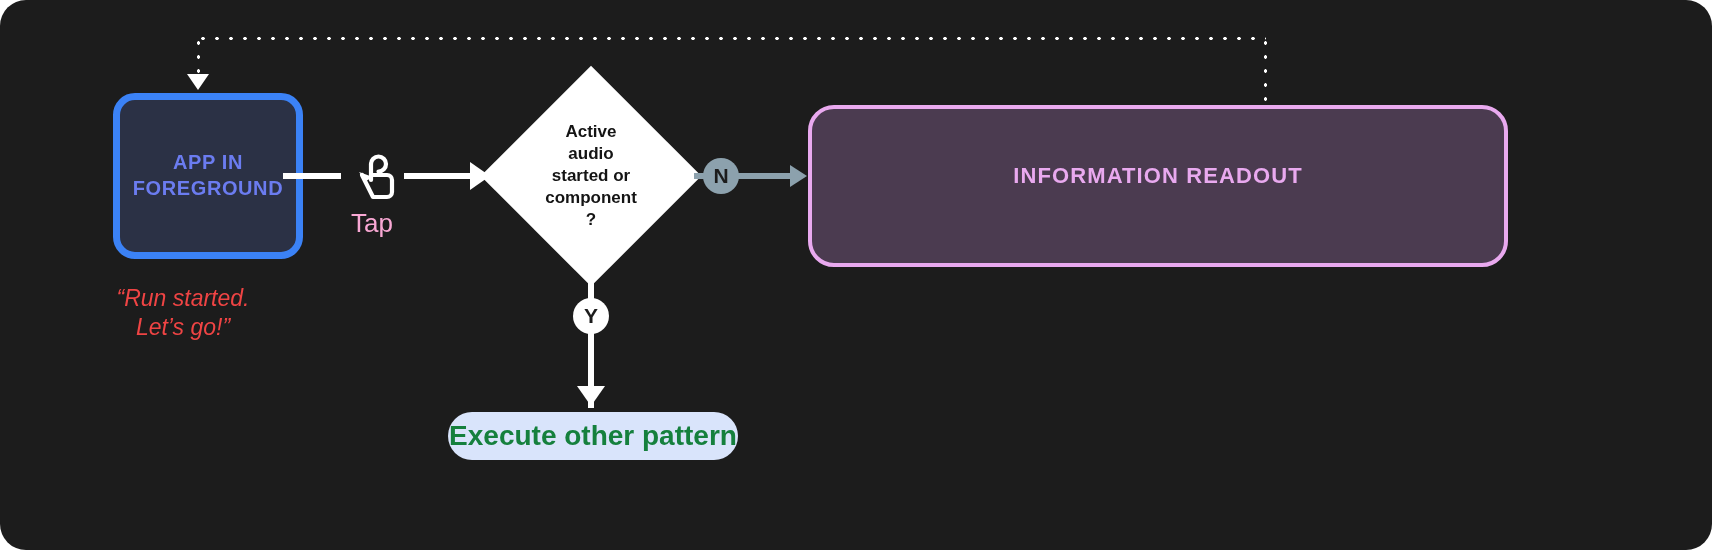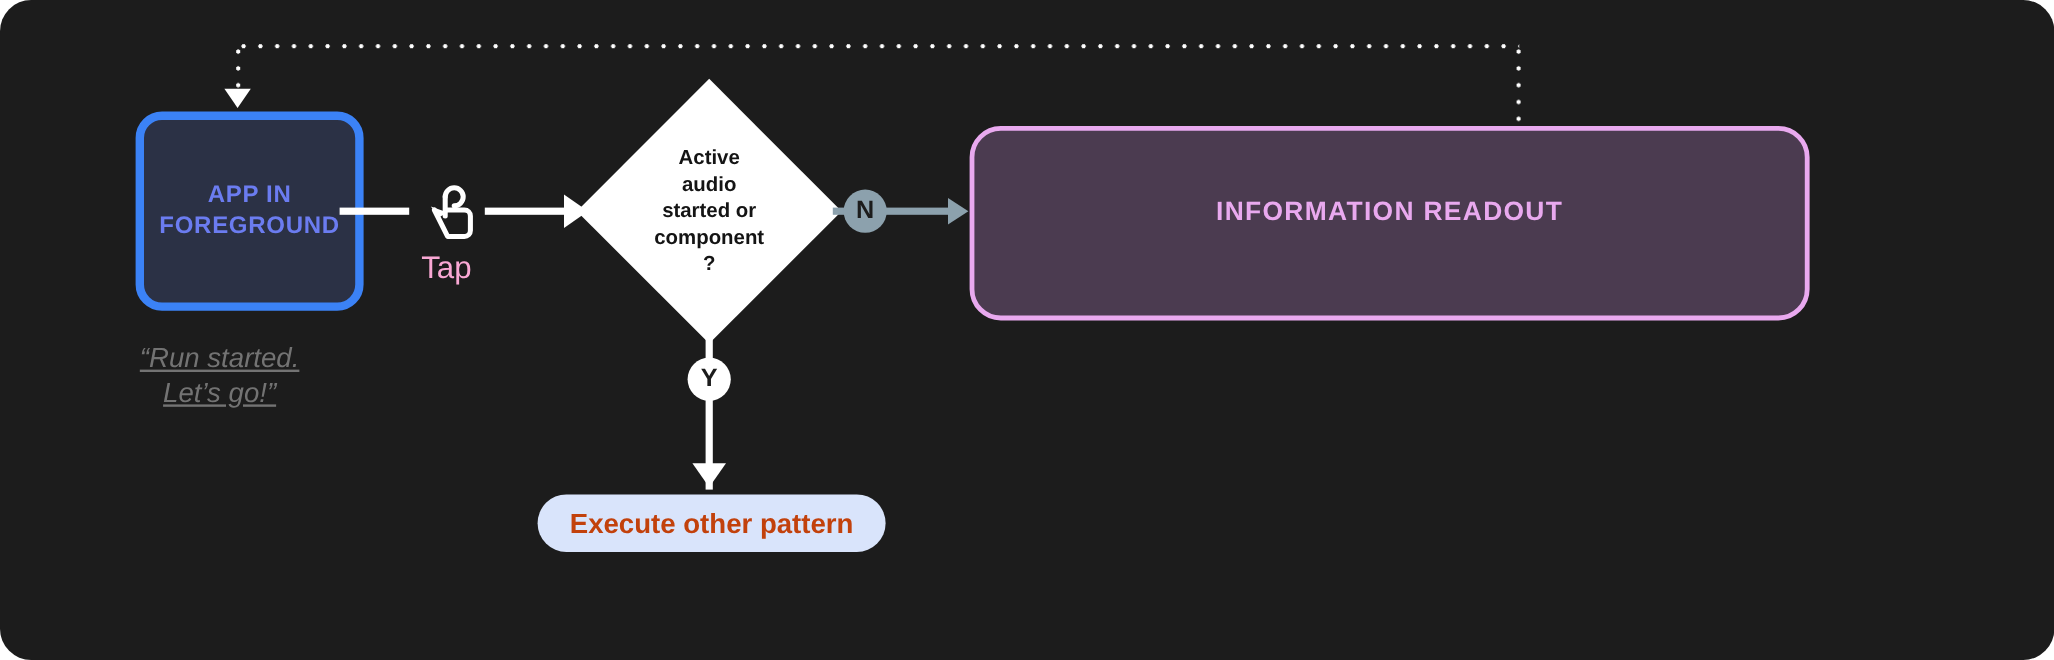--- a/index.html
+++ b/index.html
@@ -35,27 +35,26 @@
     font-weight:bold;
     letter-spacing:.6px;
     line-height:1.28;
     text-align:center;
     white-space:pre-line;
   }
 
   
   #app-caption{
     left:78px; top:284px; width:210px;
-    color:#737373;
+    color:#ef4444;
     font-size:23px;
     font-style:italic;
     line-height:1.25;
     text-align:center;
     white-space:pre-line;
-    text-decoration:underline;
   }
 
   
   .hline{height:6px;background:#ffffff;}
   .vline{width:6px;background:#ffffff;}
 
   
   .arrow-right{
     width:0;height:0;
     border-top:14px solid transparent;
@@ -142,22 +141,22 @@
   }
 
   
   #pill{
     left:448px; top:412px; width:290px; height:48px;
     background:#d9e4fb;
     border-radius:24px;
     display:flex; align-items:center; justify-content:center;
   }
   #pill .label{
-    color:#c2410c;
-    font-size:23px; font-weight:bold;
+    color:#15803d;
+    font-size:28px; font-weight:bold;
   }
 
   
   .dotted-h{
     height:5px;
     background-image:radial-gradient(circle, #ffffff 1.6px, rgba(0,0,0,0) 1.9px);
     background-size:14px 5px;
     background-repeat:repeat-x;
     background-position:left center;
   }

